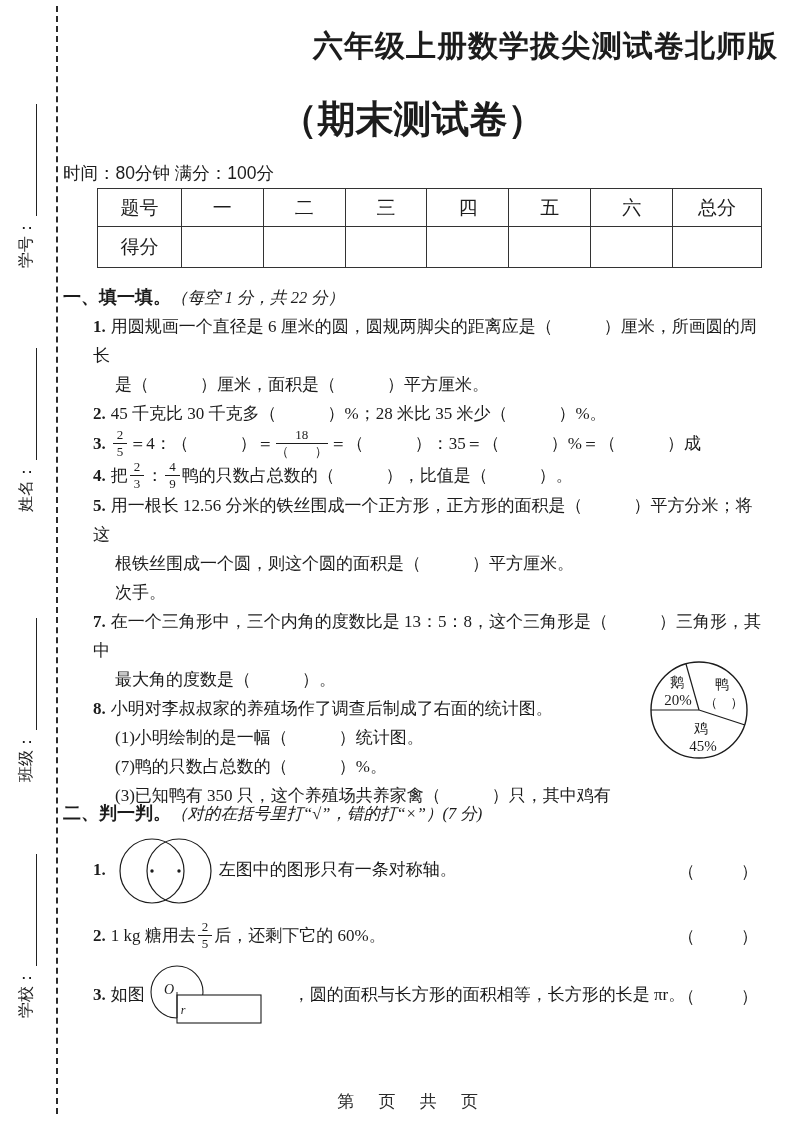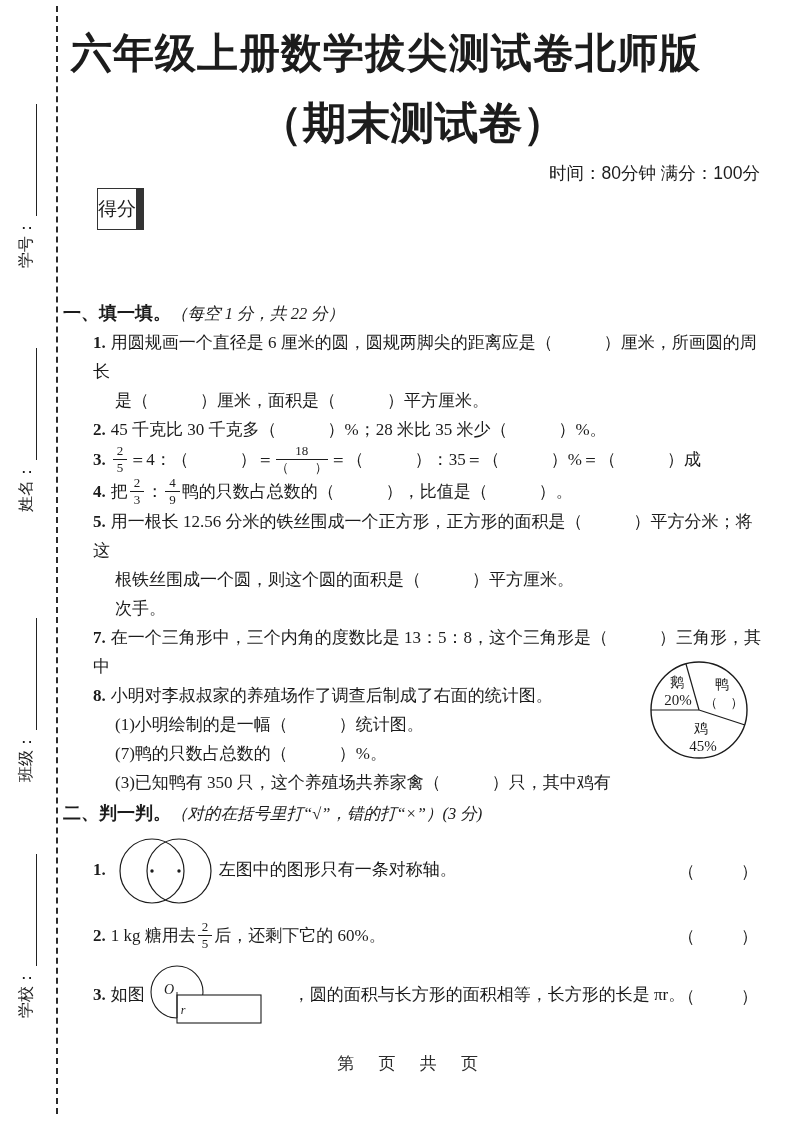--- a/index.html
+++ b/index.html
@@ -4,57 +4,57 @@
 <style>
   html,body{margin:0;padding:0;background:#e8e8e8;}
   .page{position:relative;width:793px;height:1122px;background:#ffffff;overflow:hidden;
         font-family:"Liberation Serif","DejaVu Serif",serif;color:#1c1c1c;}
   .cut-line{position:absolute;left:56px;top:6px;height:1108px;width:0;
             border-left:2px dashed #2a2a2a;}
   .side-field{position:absolute;left:16px;transform:rotate(-90deg);transform-origin:0 0;
               display:flex;align-items:flex-end;gap:4px;font-size:16px;white-space:nowrap;}
   .side-blank{display:inline-block;width:112px;border-bottom:1.5px solid #222;height:1.05em;}
   .main{position:absolute;left:63px;top:0;width:699px;height:1122px;}
-  .title{position:absolute;top:26px;left:8px;width:100%;text-align:left;
+  .title{position:absolute;top:26px;left:16px;width:100%;text-align:right;
          font-family:"Liberation Sans","DejaVu Sans",sans-serif;
-         font-weight:bold;font-size:41px;letter-spacing:1px;}
+         font-weight:bold;font-size:30px;letter-spacing:1px;}
   .subtitle{position:absolute;top:94px;left:0;width:100%;text-align:center;
             font-family:"Liberation Sans","DejaVu Sans",sans-serif;
-            font-weight:bold;font-size:44px;}
-  .info{position:absolute;top:161px;left:0;width:697px;text-align:right;font-size:17.5px;
+            font-weight:bold;font-size:38px;}
+  .info{position:absolute;top:161px;left:0;width:697px;font-size:17.5px;
         font-family:"Liberation Sans","DejaVu Sans",sans-serif;}
   .score-table{position:absolute;top:188px;left:34px;border-collapse:collapse;}
   .score-table th,.score-table td{border:1.6px solid #333;font-weight:normal;
         font-size:19px;text-align:center;padding:0;}
   .score-table th{height:37px;}
   .score-table td{height:40px;}
   .col-first{width:83px;}
   .col-mid{width:81px;}
   .col-last{width:88px;}
   .section{position:absolute;left:0;width:699px;font-size:17px;line-height:29px;}
-  .sec1{top:283px;margin-top:16px;}
+  .sec1{top:283px;}
   .sec2{top:799px;}
   .sec-head-line{font-size:18px;}
   .sec-head{font-weight:bold;font-family:"Liberation Sans","DejaVu Sans",sans-serif;}
   .sec-note{font-style:italic;font-size:16.5px;}
   .q{padding-left:30px;}
   .cont{padding-left:52px;}
   .sub{padding-left:52px;}
   .sub2{padding-left:62px;}
   .qno{font-weight:bold;margin-right:5px;}
   .frac{display:inline-block;vertical-align:-0.55em;text-align:center;
         line-height:1.1;font-size:13px;margin:0 2px;}
   .frac .fnum{display:block;border-bottom:1px solid #1c1c1c;padding:0 4px 1px;}
   .frac .fden{display:block;padding-top:1px;}
   .q8wrap{width:575px;}
   .pie-box{position:absolute;left:580px;top:655px;}
   .s2q{position:relative;padding-right:75px;}
   .ans{position:absolute;right:0;top:50%;transform:translateY(-50%);letter-spacing:4px;}
   .figsvg{vertical-align:middle;margin:0 4px;}
-  .footer{position:absolute;top:1052px;left:0;width:100%;text-align:center;
+  .footer{position:absolute;top:1090px;left:0;width:100%;text-align:center;
           font-size:17px;letter-spacing:10px;color:#2b2b2b;}
   svg text{font-family:"Liberation Serif","DejaVu Serif",serif;fill:#1c1c1c;}
 </style>
 </head>
 <body>
 
 <div class="page">
 
   <div class="cut-line"></div>
 
@@ -76,20 +76,30 @@
   </div>
 
   <div class="main">
 
     <div class="title">六年级上册数学拔尖测试卷北师版</div>
     <div class="subtitle">（期末测试卷）</div>
     <div class="info">时间：80分钟  满分：100分</div>
 
     <table class="score-table">
       <tbody>
+          <tr>
+        <th class="col-first">题号</th>
+        <th class="col-mid">一</th>
+        <th class="col-mid">二</th>
+        <th class="col-mid">三</th>
+        <th class="col-mid">四</th>
+        <th class="col-mid">五</th>
+        <th class="col-mid">六</th>
+        <th class="col-last">总分</th>
+      </tr>
       <tr>
         <td>得分</td>
         <td></td>
         <td></td>
         <td></td>
         <td></td>
         <td></td>
         <td></td>
         <td></td>
       </tr>
@@ -121,20 +131,21 @@
       <div class="q">
         <span class="qno">5.</span><span>用一根长 12.56 分米的铁丝围成一个正方形，正方形的面积是（　　　）平方分米；将这</span>
       </div>
       <div class="cont">根铁丝围成一个圆，则这个圆的面积是（　　　）平方厘米。</div>
 
       <div class="cont">次手。</div>
 
       <div class="q">
         <span class="qno">7.</span><span>在一个三角形中，三个内角的度数比是 13：5：8，这个三角形是（　　　）三角形，其中</span>
       </div>
+      <div class="cont">最大角的度数是（　　　）。</div>
 
       <div class="q8wrap">
         <div class="q">
           <span class="qno">8.</span><span>小明对李叔叔家的养殖场作了调查后制成了右面的统计图。</span>
         </div>
         <div class="sub">(1)小明绘制的是一幅（　　　）统计图。</div>
         <div class="sub">(7)鸭的只数占总数的（　　　）%。</div>
         <div class="sub">(3)已知鸭有 350 只，这个养殖场共养家禽（　　　）只，其中鸡有</div>
       </div>
     </div>
@@ -149,21 +160,21 @@
         <text x="35" y="50" font-size="15" text-anchor="middle">20%</text>
         <text x="79" y="34" font-size="14" text-anchor="middle">鸭</text>
         <text x="81" y="52" font-size="13" text-anchor="middle">（　）</text>
         <text x="58" y="78" font-size="14" text-anchor="middle">鸡</text>
         <text x="60" y="96" font-size="15" text-anchor="middle">45%</text>
       </svg>
     </div>
 
     <div class="section sec2">
       <div class="sec-head-line">
-        <span class="sec-head">二、判一判。</span><span class="sec-note">（对的在括号里打“√”，错的打“×”）(3 分)</span>
+        <span class="sec-head">二、判一判。</span><span class="sec-note">（对的在括号里打“√”，错的打“×”）(7 分)</span>
       </div>
 
       <div class="q s2q" style="margin-top:8px;">
         <span class="qno">1.</span><svg class="figsvg" width="100" height="70" viewBox="0 0 100 70">
           <circle cx="37" cy="35" r="32" fill="none" stroke="#1c1c1c" stroke-width="1.2"></circle>
           <circle cx="64" cy="35" r="32" fill="none" stroke="#1c1c1c" stroke-width="1.2"></circle>
           <circle cx="37" cy="35" r="1.7" fill="#1c1c1c"></circle>
           <circle cx="64" cy="35" r="1.7" fill="#1c1c1c"></circle>
         </svg><span>左图中的图形只有一条对称轴。</span>
         <span class="ans">（　　）</span>

